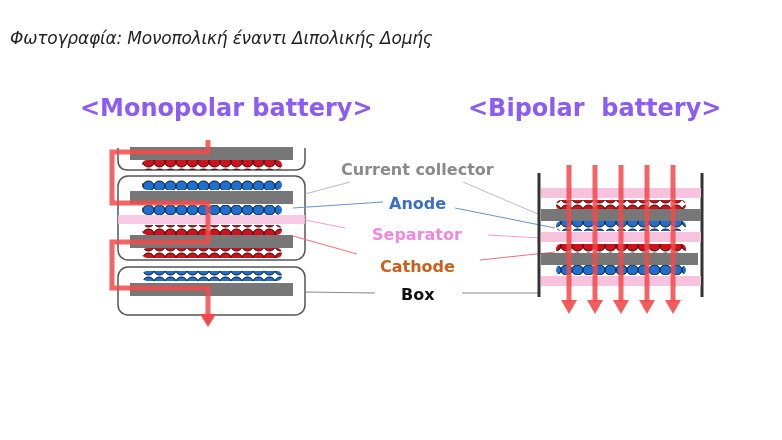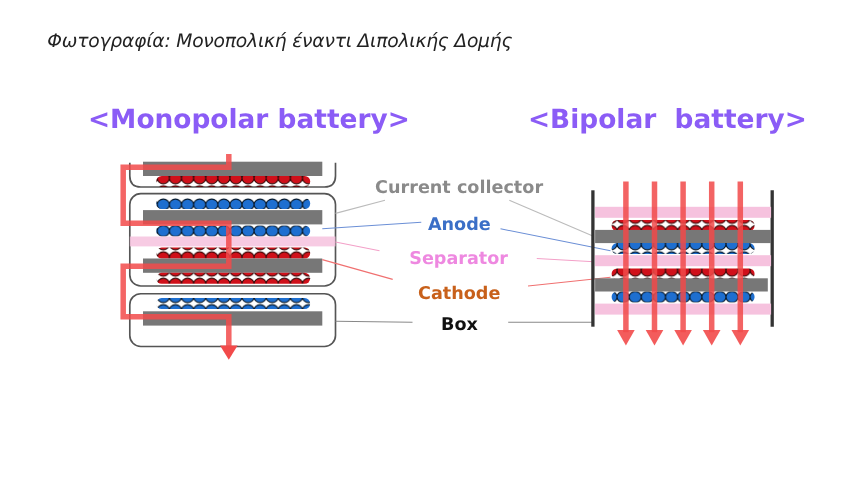--- a/index.html
+++ b/index.html
@@ -1,28 +1,28 @@
 <!DOCTYPE html>
 <html><head>
   <meta charset="utf-8">
   <style>
     html, body { margin: 0; padding: 0; background: #ffffff; }
     body { width: 782px; height: 440px; position: relative; overflow: hidden; font-family: "DejaVu Sans", sans-serif; }
     .caption {
       position: absolute; left: 10px; top: 28px;
       font-family: "DejaVu Sans", sans-serif; font-style: italic;
-      font-size: 17px; color: #222; letter-spacing: -0.2px; margin-left: 33px;
+      font-size: 17px; color: #222; letter-spacing: -0.2px;
     }
     .heading {
       position: absolute; top: 94px;
       font-family: "DejaVu Sans", sans-serif; font-weight: bold;
       font-size: 24px; color: #8b5cf6; white-space: pre;
     }
     #mono-heading { left: 80px; }
-    #bi-heading { left: 480px; }
+    #bi-heading { left: 468px; }
     svg#diagram { position: absolute; left: 0; top: 0; }
     .lbl { font-family: "DejaVu Sans", sans-serif; font-weight: bold; font-size: 16px; }
   </style>
 </head>
 <body>
 
 <div class="caption">Φωτογραφία: Μονοπολική έναντι Διπολικής Δομής</div>
 <div class="heading" id="mono-heading">&lt;Monopolar battery&gt;</div>
 <div class="heading" id="bi-heading">&lt;Bipolar  battery&gt;</div>
 

